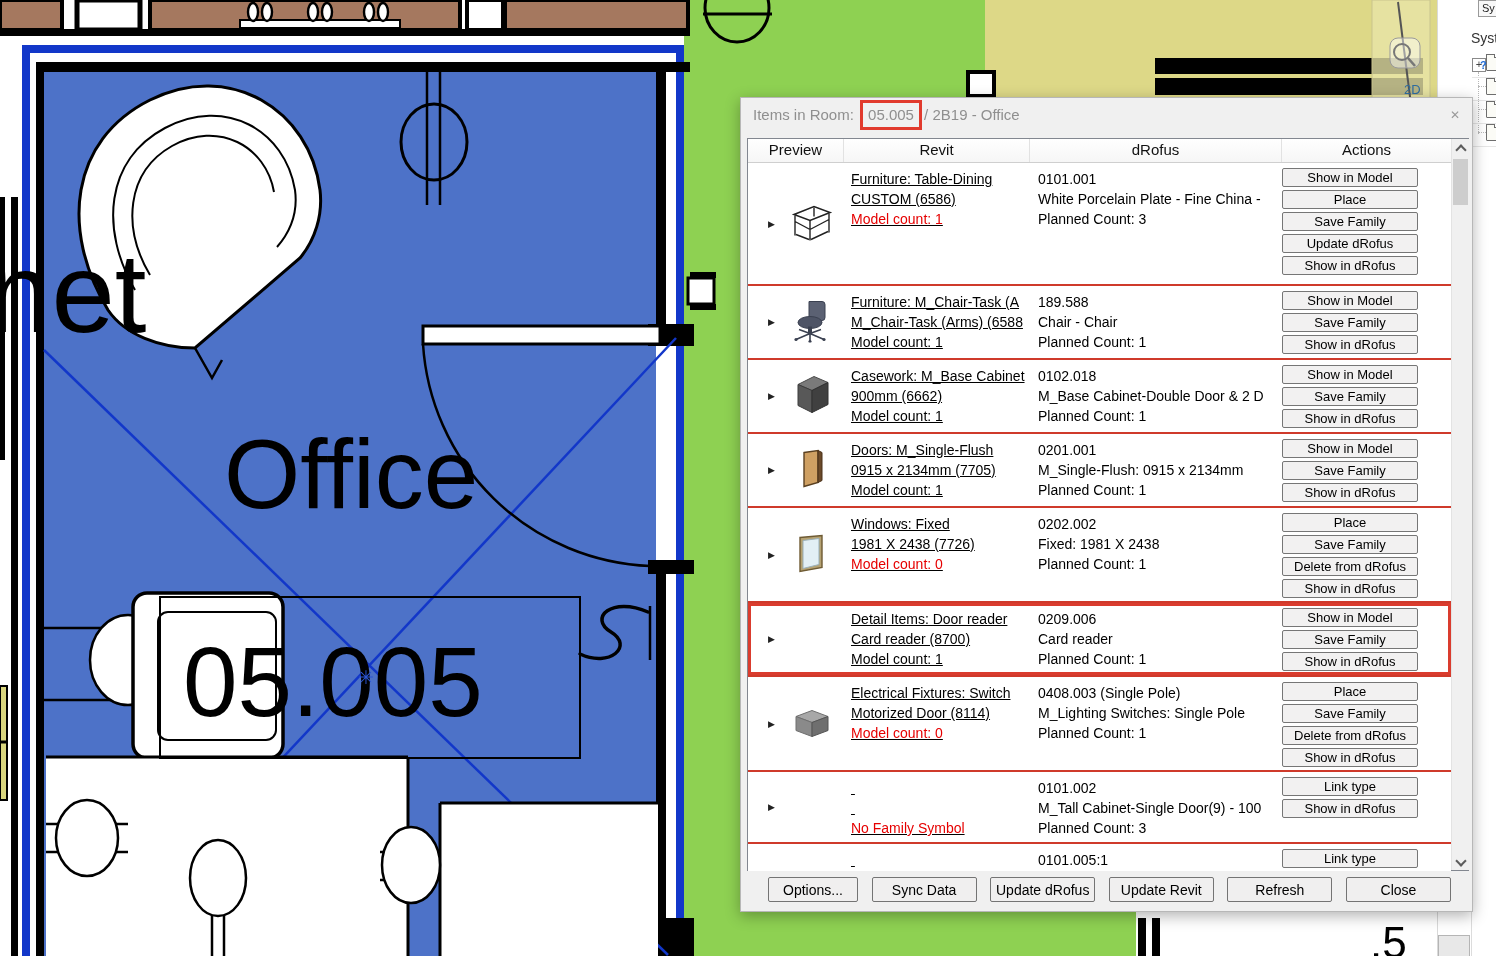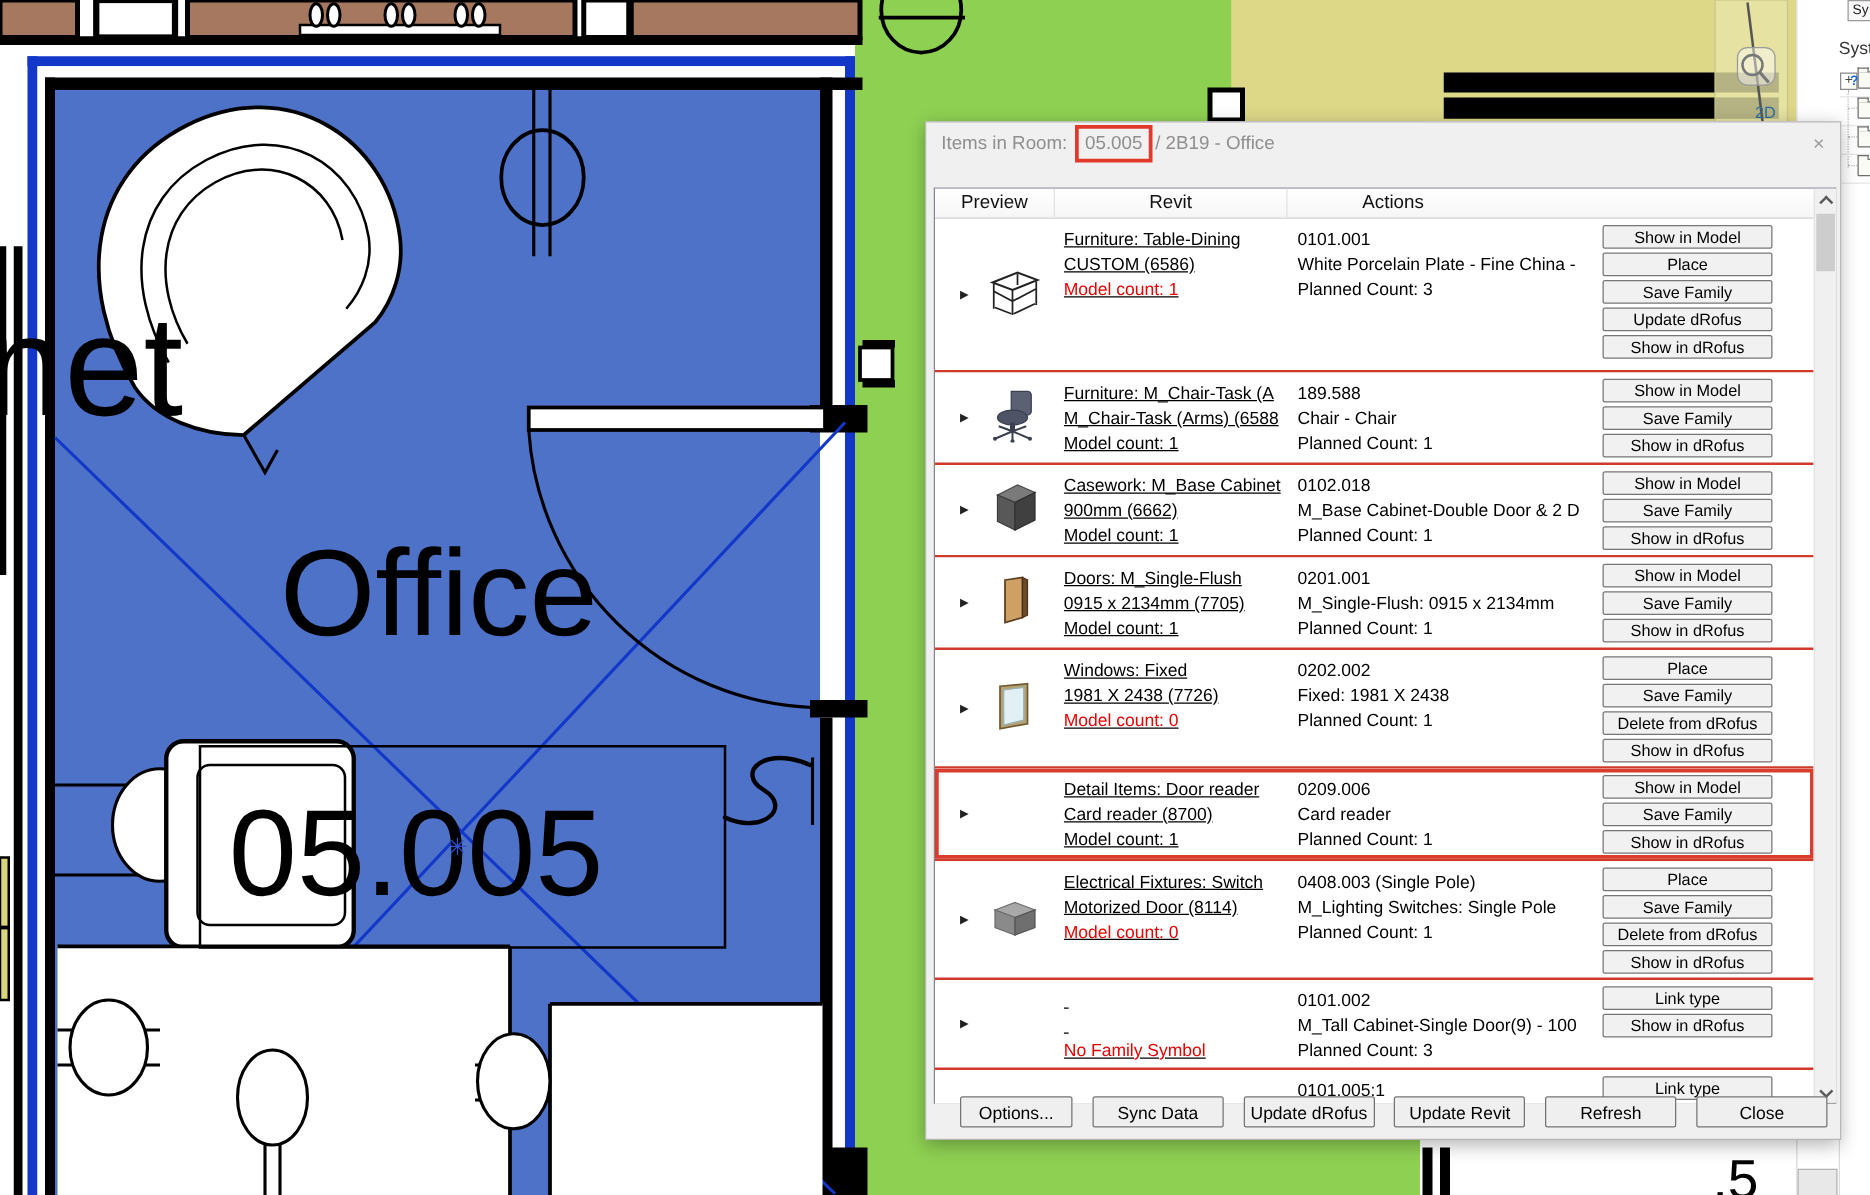--- a/index.html
+++ b/index.html
@@ -31,21 +31,21 @@
                     border:1px solid #b5b5b5;}
 
   
   .dialog{position:absolute;left:740px;top:97px;width:731px;height:813px;background:#f0f0f0;
           border:1px solid #b7b7b7;box-shadow:0 4px 14px rgba(0,0,0,.3);z-index:10;font-size:15px;}
   .title-bar{height:36px;line-height:34px;padding-left:12px;color:#8f8f8f;white-space:nowrap;}
   .room-box{display:inline-block;border:3px solid #e13a2d;padding:0 5px;margin:0 -2px 0 2px;line-height:24px;}
   .dlg-close{position:absolute;right:7px;top:7px;width:20px;height:20px;text-align:center;line-height:20px;
              color:#9a9a9a;font-size:12px;cursor:default;}
   .table{position:absolute;left:6px;top:40px;width:722px;height:733px;background:#fff;
-         border:1px solid #828790;display:flex;box-sizing:border-box;margin-top:12px;}
+         border:1px solid #828790;display:flex;box-sizing:border-box;}
   .table-main{width:703px;}
   .hdr{height:23px;display:flex;border-bottom:1px solid #cfcfcf;background:linear-gradient(#ffffff,#f6f6f6);}
   .hdr .hc{box-sizing:border-box;border-right:1px solid #e2e2e2;text-align:center;line-height:22px;
            font-size:15px;color:#111;overflow:hidden;}
   .hc.c1{width:96px}.hc.c2{width:186px}.hc.c3{width:252px}.hc.c4{width:169px;border-right:none}
   .rows{height:708px;overflow:hidden;}
   .t-row{display:flex;border-bottom:2px solid #cf3a2b;position:relative;background:#fff;}
   .t-row.hl{box-shadow:inset 0 0 0 3px #da3c2e;}
   .c-prev{width:96px;position:relative;flex:none;}
   .exp{position:absolute;left:20px;top:50%;transform:translateY(-55%);font-size:9px;color:#222;}
@@ -62,21 +62,21 @@
   .sbar{width:17px;background:#f0f0f0;border-left:1px solid #e3e3e3;position:relative;flex:none;}
   .sb-up,.sb-dn{position:absolute;left:0;width:17px;height:17px;background:#f0f0f0;}
   .sb-up{top:0}.sb-dn{bottom:0}
   .sb-up::before,.sb-dn::before{content:"";position:absolute;left:5px;width:6px;height:6px;
       border-top:2px solid #5c5c5c;border-right:2px solid #5c5c5c;}
   .sb-up::before{top:7px;transform:rotate(-45deg);}
   .sb-dn::before{top:4px;transform:rotate(135deg);}
   .sb-thumb{position:absolute;left:1px;top:20px;width:15px;height:46px;background:#cdcdcd;}
   
   .footer{position:absolute;left:0;right:0;bottom:9px;display:flex;justify-content:space-between;
-          padding:0 10px 0 27px;}
+          padding:0 21px 0 27px;}
   .f-btn{height:25px;width:105px;font-family:"Liberation Sans",sans-serif;font-size:14px;
          background:#f0efef;border:1px solid #747474;border-radius:2px;color:#000;padding:0;}
   .f-btn.w1{width:90px;}
 </style>
 </head>
 <body>
 
 <svg width="0" height="0" style="position:absolute" aria-hidden="true">
   <symbol id="ic-table" viewBox="0 0 48 44">
     <path d="M6 14 L26 6 L42 12 L22 20 Z" fill="#fff" stroke="#222" stroke-width="1.6"></path>
@@ -288,20 +288,21 @@
     <span class="room-box">05.005</span>
     <span>/ 2B19 - Office</span>
   </div>
   <div class="dlg-close">✕</div>
 
   <div class="table">
     <div class="table-main">
       <div class="hdr">
         <div class="hc c1">Preview</div>
         <div class="hc c2">Revit</div>
+        <div class="hc c3">dRofus</div>
         <div class="hc c4">Actions</div>
       </div>
       <div class="rows" id="rows">
           <div class="t-row" style="min-height: 121px;">
             <div class="c-prev">
               <span class="exp">▶</span>
               <span class="picon"><svg width="48" height="44">
                   <use href="#ic-table"></use>
                 </svg></span>
             </div>

